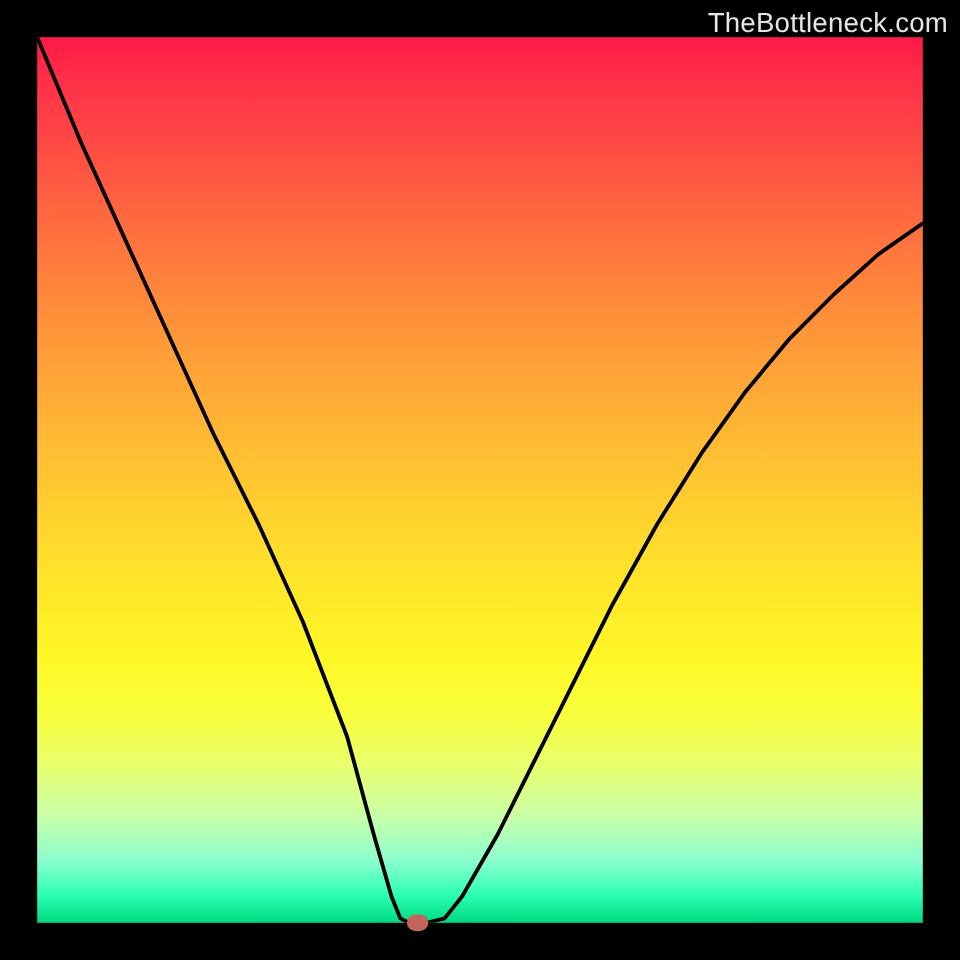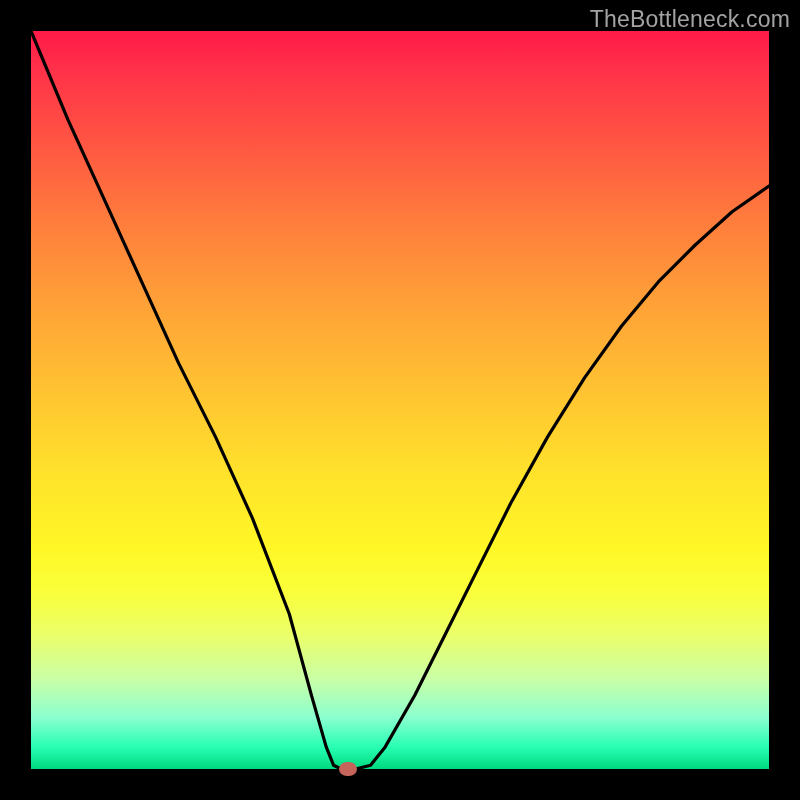--- a/index.html
+++ b/index.html
@@ -39,21 +39,21 @@
       #c8ffa8 88%,
       #8bffcf 93%,
       #28ffb3 97%,
       #00d980 100%
     );
   }
   .watermark {
     position: absolute;
     top: 6px;
     right: 10px;
-    color: #a3a3a3;
+    color: #e5e5e5;
     font-size: 23px;
     font-weight: 500;
     letter-spacing: 0.2px;
     user-select: none;
   }
   svg.curve {
     position: absolute;
     top: 0;
     left: 0;
     width: 738px;

